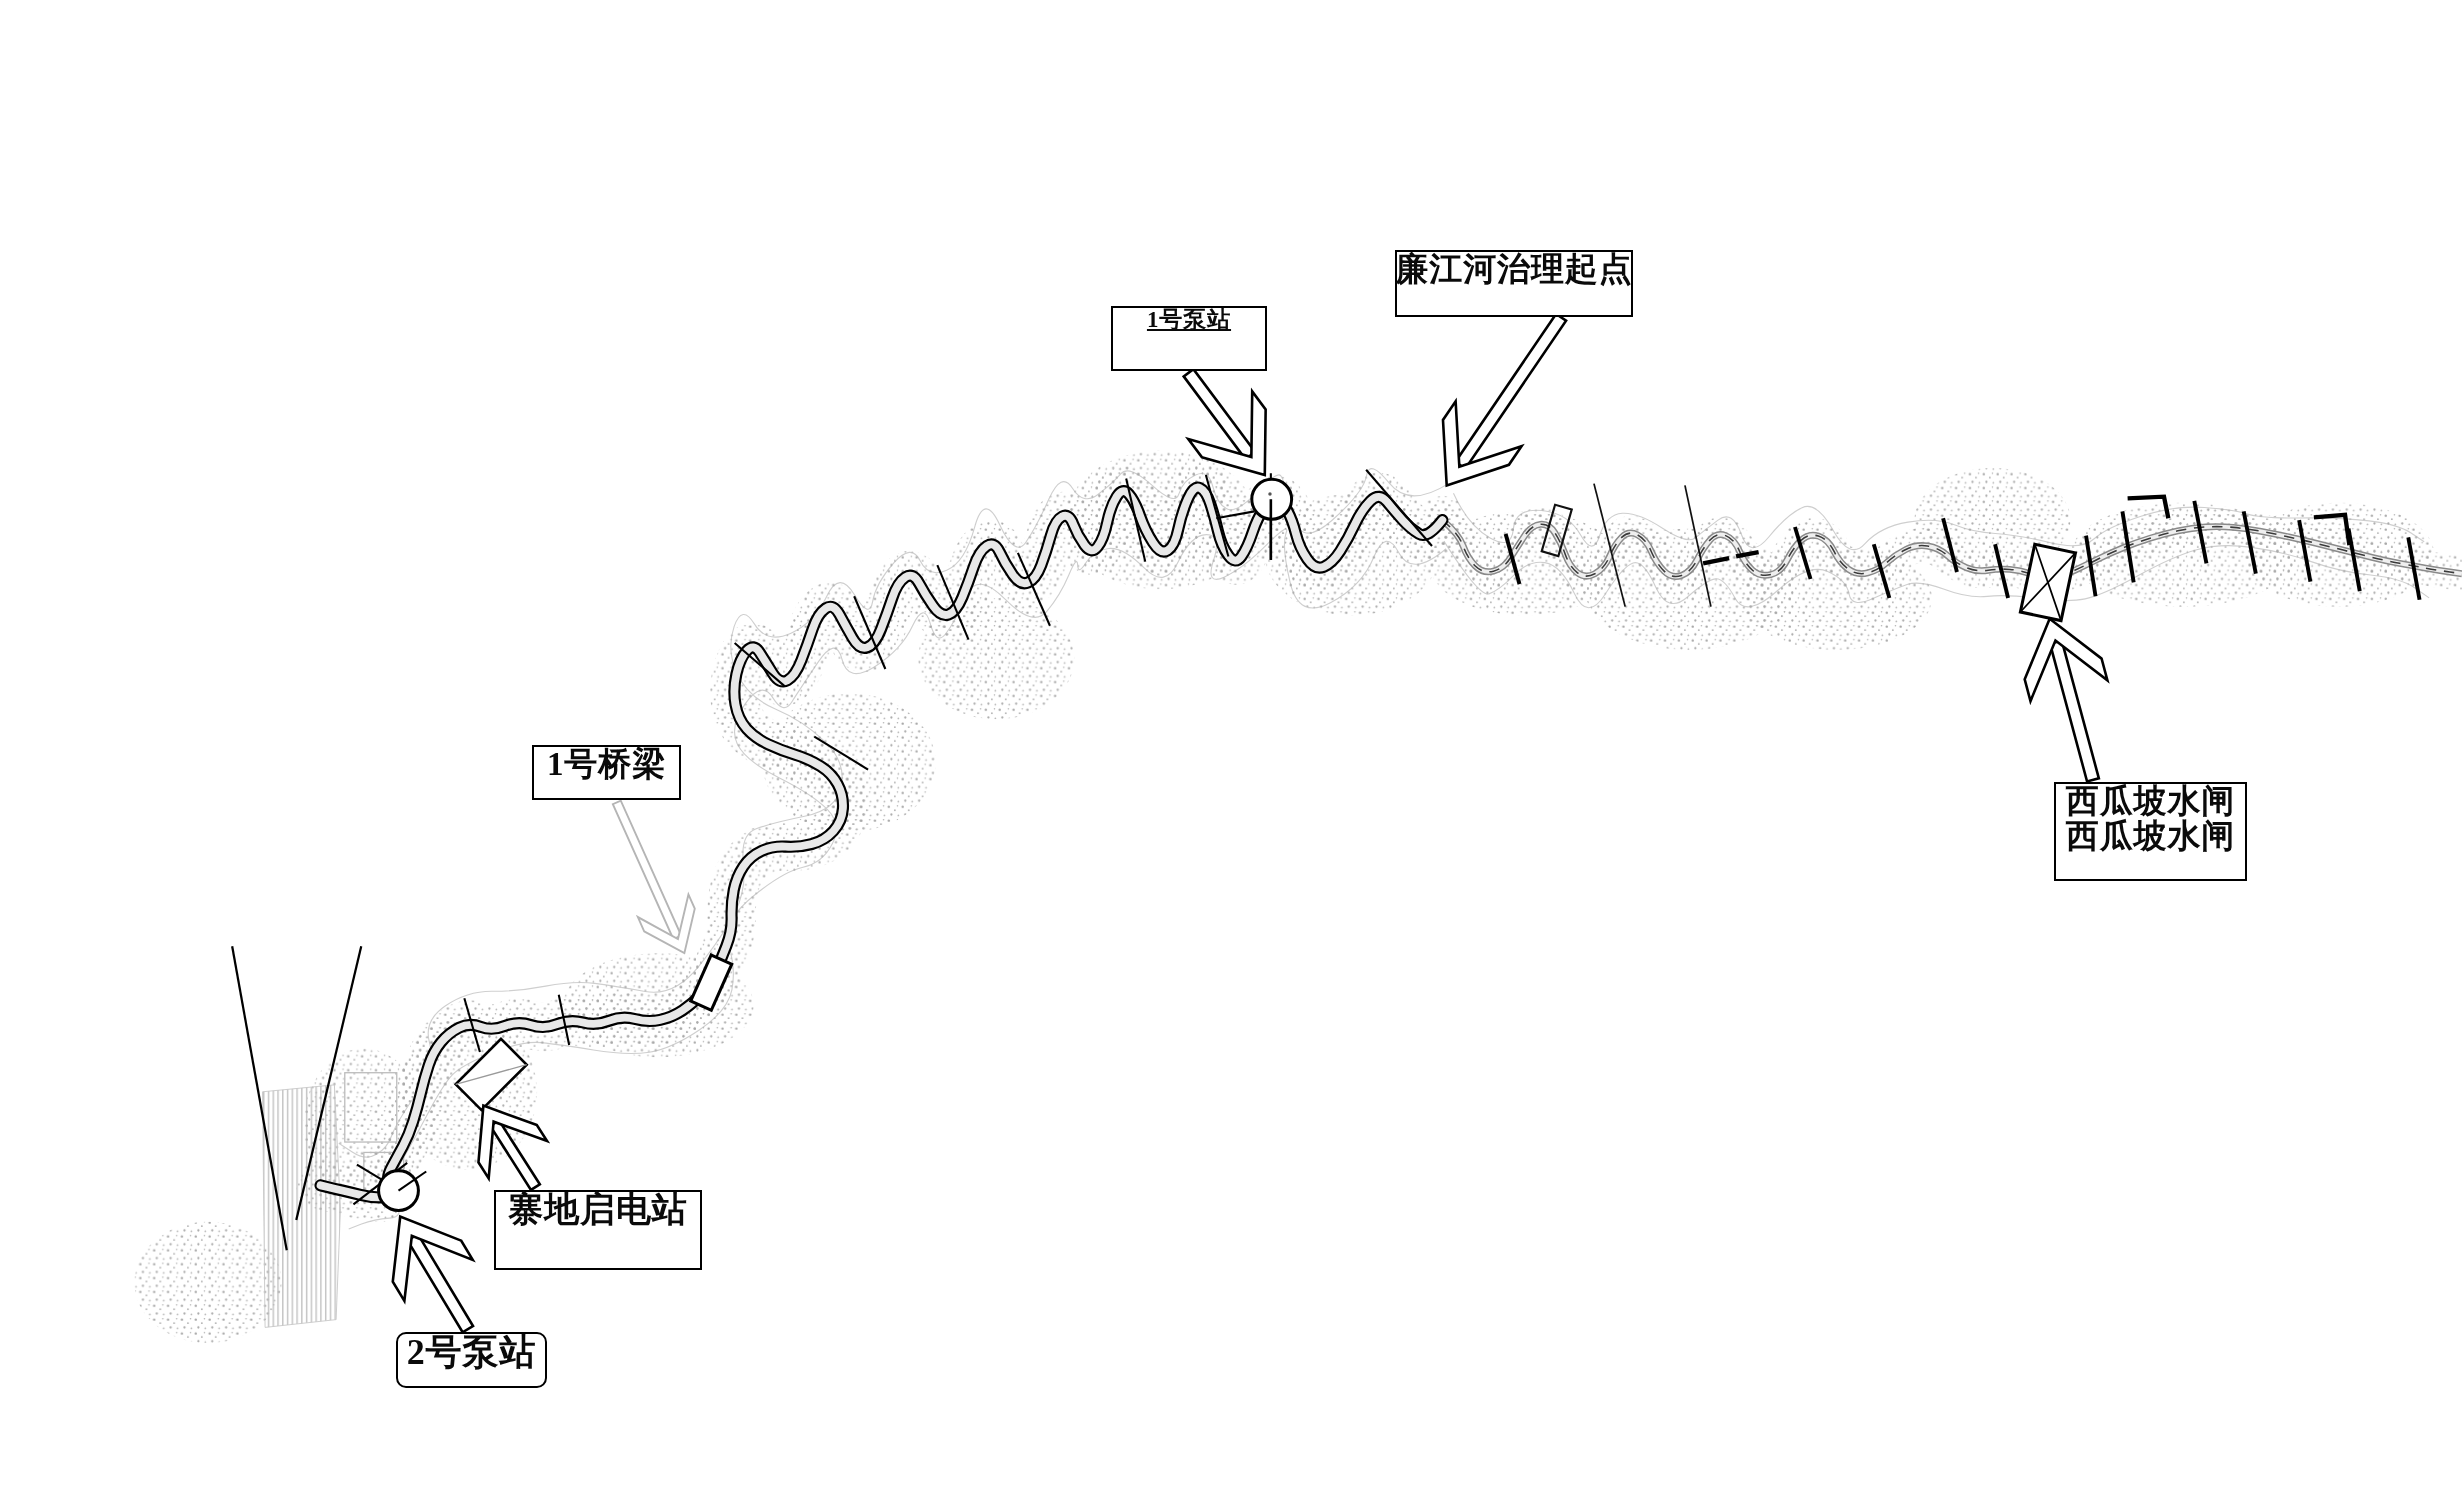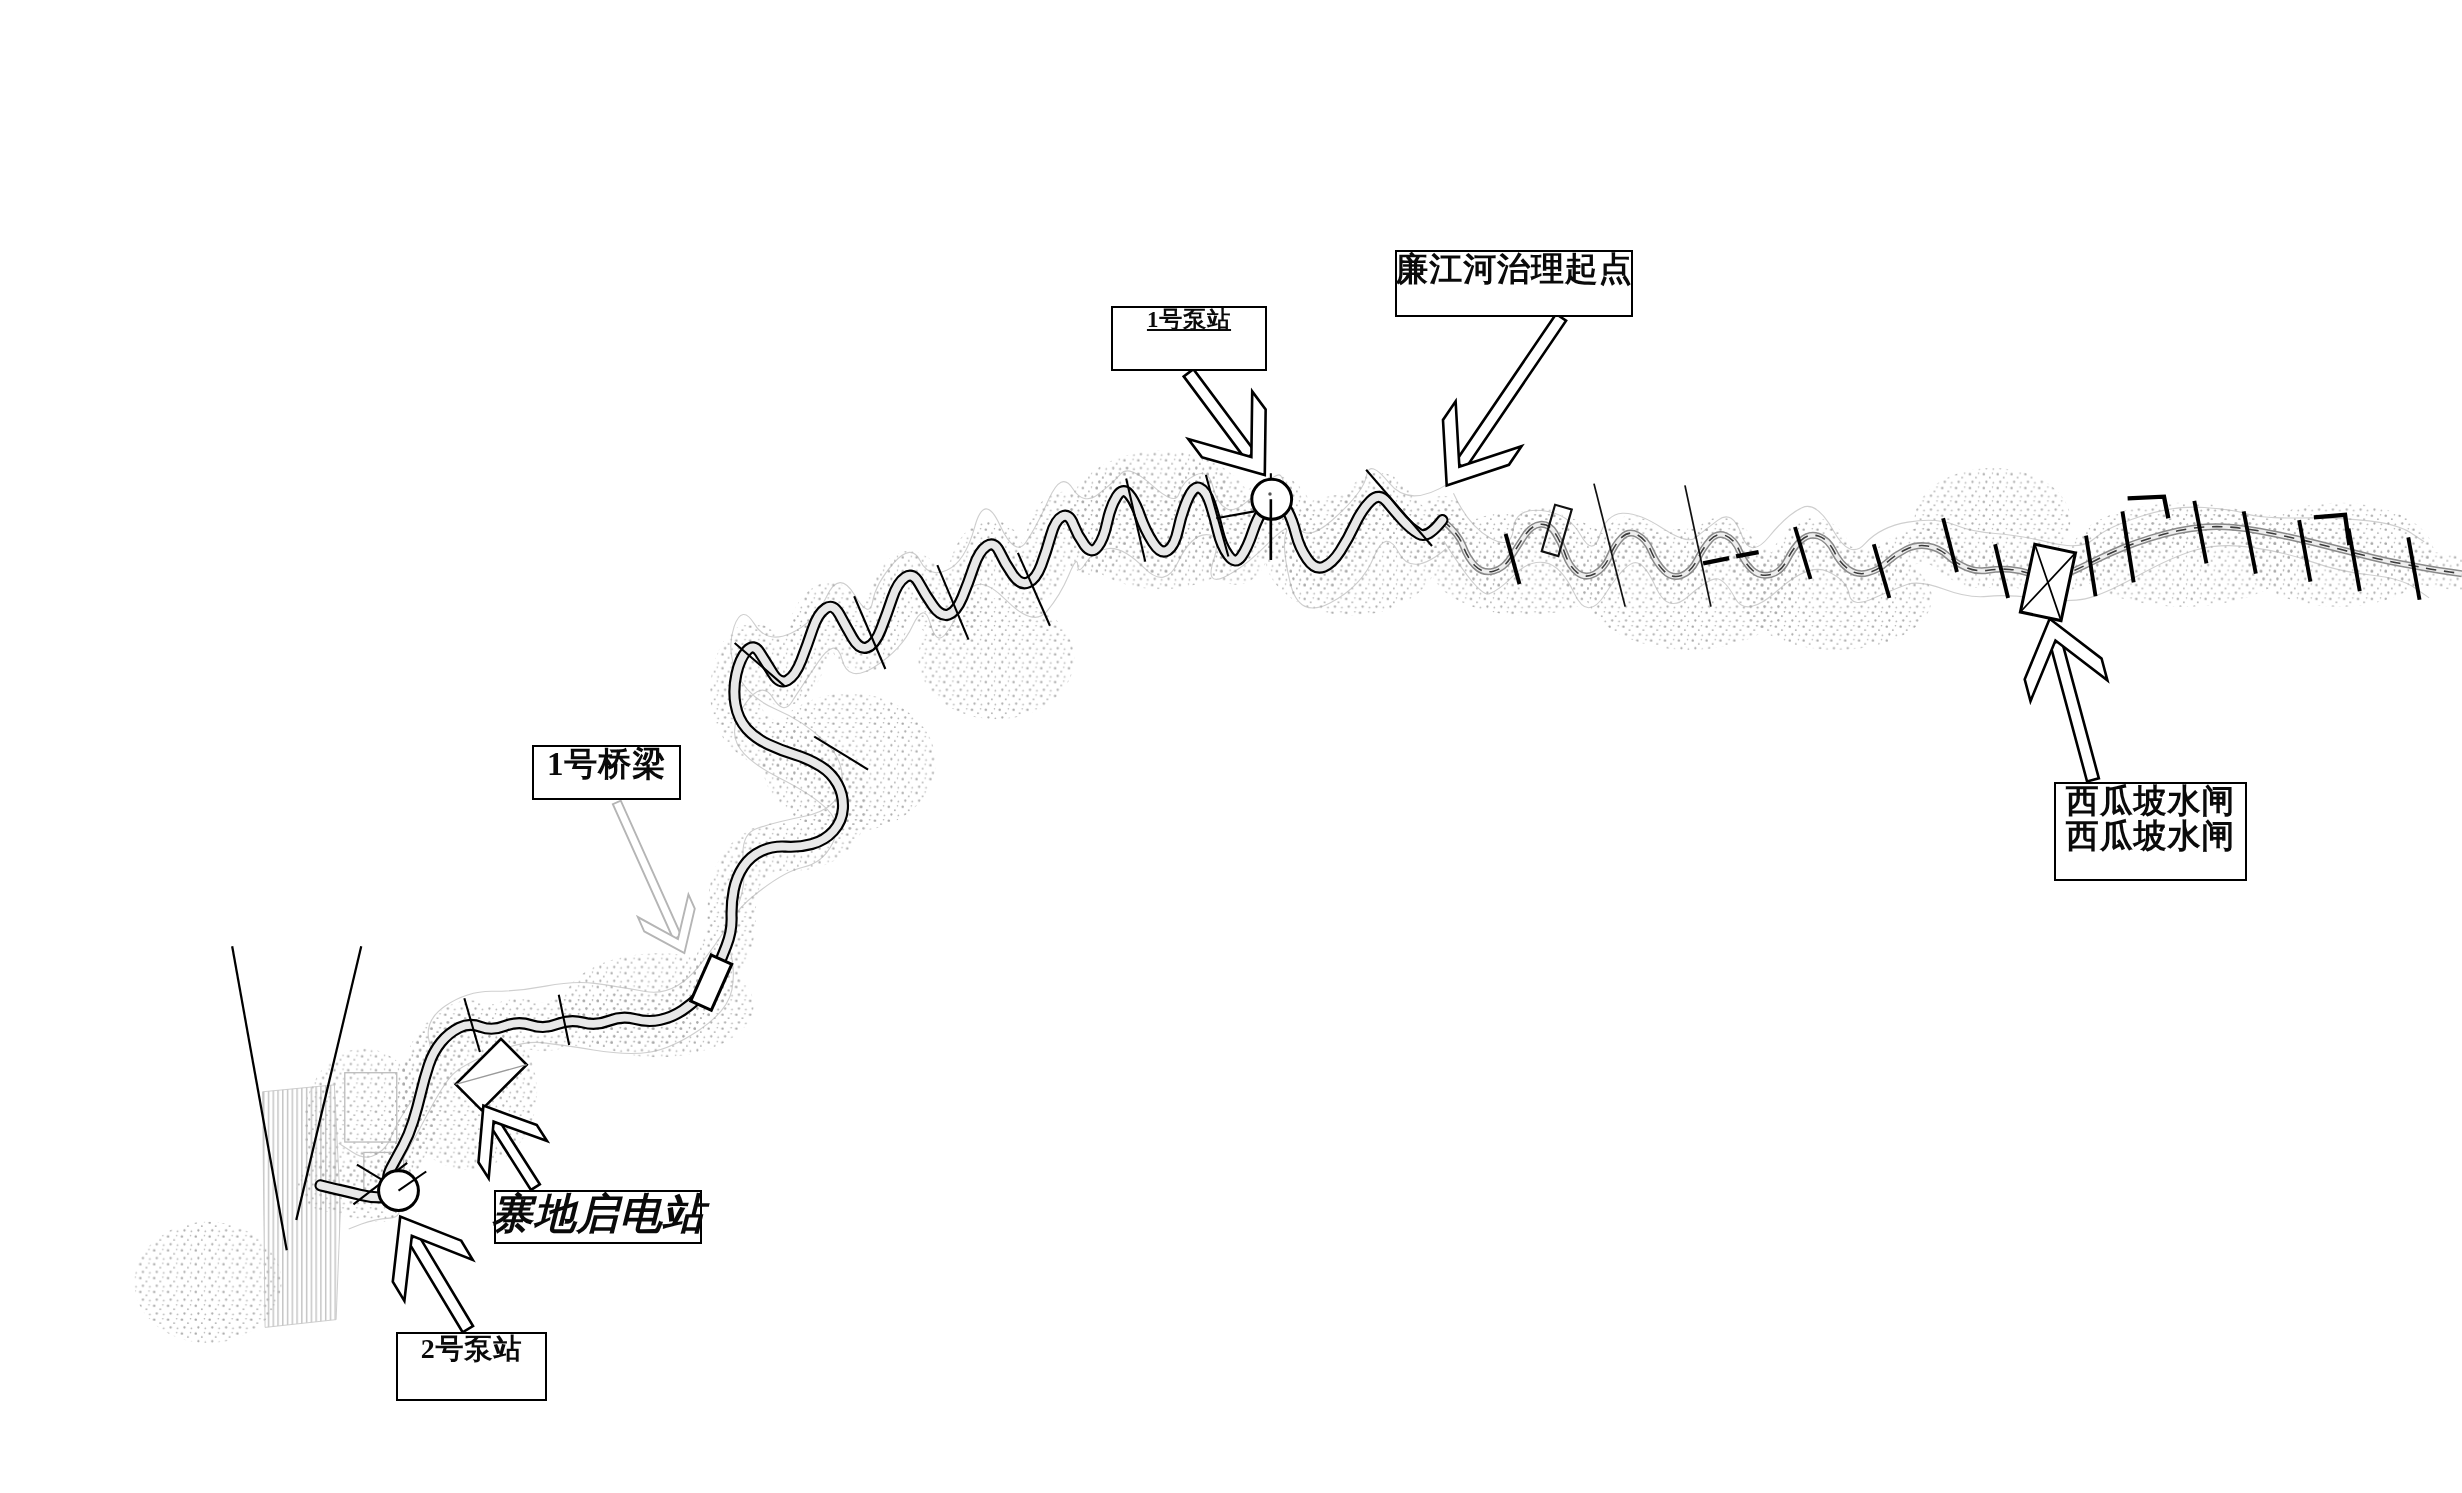--- a/index.html
+++ b/index.html
@@ -177,25 +177,25 @@
   </div>
 
   <div class="callout" style="left:1111px;top:306px;width:156px;height:65px;font-size:23px;text-decoration:underline;">
     <span>1号泵站</span>
   </div>
 
   <div class="callout" style="left:532px;top:745px;width:149px;height:55px;font-size:33px;">
     <span>1号桥梁</span>
   </div>
 
-  <div class="callout" style="left:494px;top:1190px;width:208px;height:54px;font-size:42px;font-style:italic;">
+  <div class="callout" style="left:494px;top:1190px;width:208px;height:80px;font-size:35px;">
     <span>寨地启电站</span>
   </div>
 
-  <div class="callout" style="left:396px;top:1332px;width:151px;height:69px;font-size:28px;">
+  <div class="callout" style="left:396px;top:1332px;width:151px;height:56px;font-size:36px;border-radius:10px;">
     <span>2号泵站</span>
   </div>
 
   <div class="callout" style="left:2054px;top:782px;width:193px;height:99px;font-size:33px;">
     <span class="stack">
       <span>西瓜坡水闸</span>
       <span>西瓜坡水闸</span>
     </span>
   </div>
 

